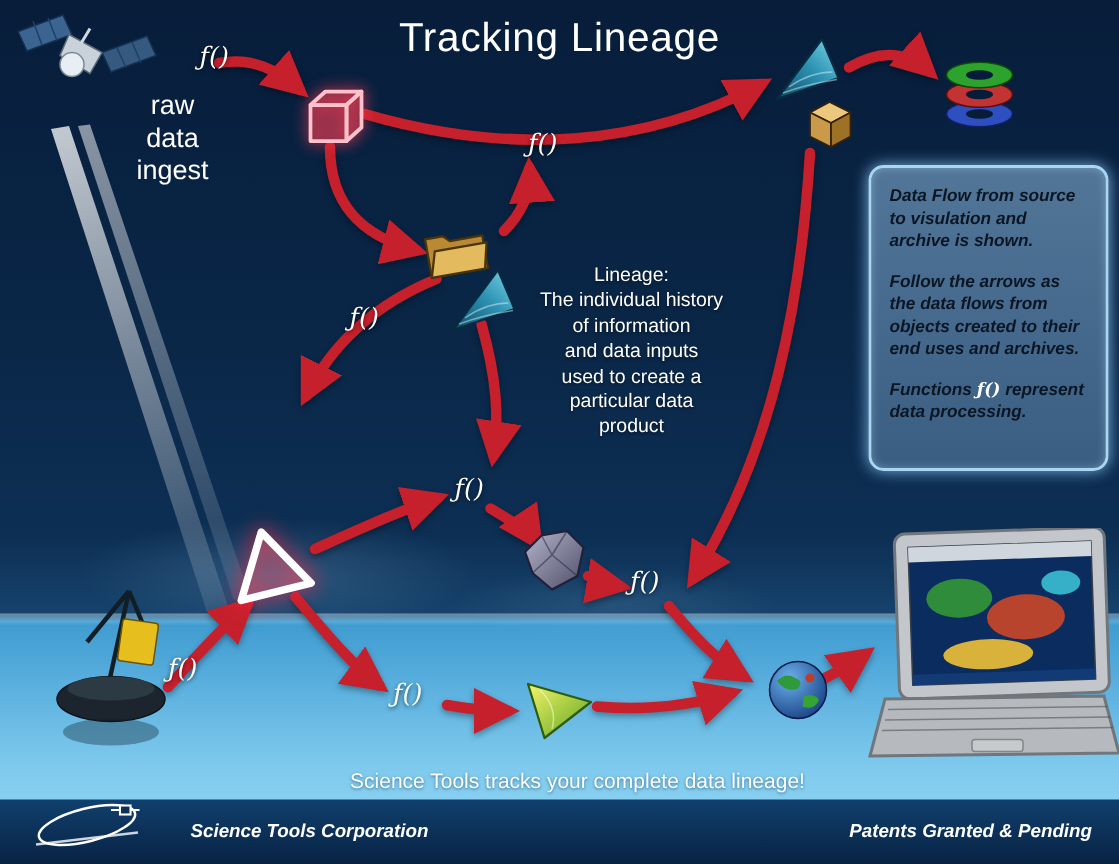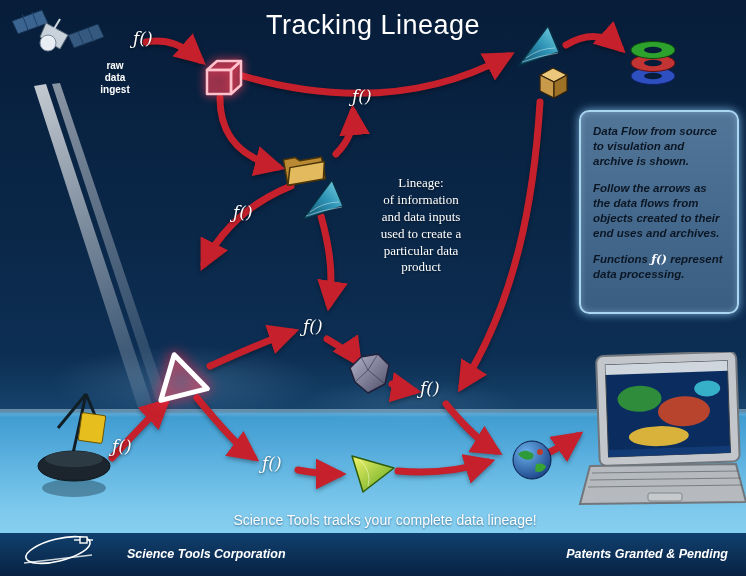--- a/index.html
+++ b/index.html
@@ -15,25 +15,25 @@
     position:absolute; top:10px; left:0; right:0; text-align:center;
     color:#ffffff; font-size:27px; font-weight:400; letter-spacing:.5px;
   }
   .fn{
     position:absolute; color:#ffffff; font-family:"DejaVu Serif", serif;
     font-style:italic; font-size:17px; text-shadow:0 1px 3px rgba(0,0,0,.65);
     white-space:nowrap;
   }
   .raw-label{
     position:absolute; left:82px; top:60px; width:66px; text-align:center;
-    color:#ffffff; font-size:10px; line-height:1.2;font-weight:bold;
+    color:#ffffff; font-size:18px; line-height:1.2;
   }
   .lineage-note{
     position:absolute; left:338px; top:175px; width:166px; text-align:center;
-    color:#ffffff; font-size:13px; line-height:1.3; text-shadow:0 1px 2px rgba(0,0,0,.5);font-family:Liberation Serif, serif;
+    color:#ffffff; font-size:13px; line-height:1.3; text-shadow:0 1px 2px rgba(0,0,0,.5);
   }
   .info-panel{
     position:absolute; left:579px; top:110px; width:160px; height:204px;
     background:linear-gradient(180deg,#527698,#3a5e82);
     border:2px solid #aad6f2; border-radius:10px;
     box-shadow:0 0 10px rgba(140,200,245,.85), inset 0 0 6px rgba(190,230,255,.35);
     padding:12px 10px 10px 12px;
     color:#0b1624; font-weight:bold; font-style:italic; font-size:11.5px; line-height:1.32;
   }
   .info-panel p{ margin-bottom:11px; }
@@ -246,20 +246,21 @@
         </defs>
       <circle cx="22" cy="22" r="19" fill="url(#gg)" stroke="#081c48"></circle>
       <path d="M8,16 Q14,10 20,14 Q26,16 22,21 Q14,24 8,16 Z" fill="#2f9a3a"></path>
       <path d="M26,26 Q34,24 36,29 Q32,36 25,33 Z" fill="#37a332"></path>
       <circle cx="30" cy="14" r="3" fill="#c23a2a"></circle>
     </svg>
   </div>
 
   <div class="lineage-note">
     <div>Lineage:</div>
+    <div>The individual history</div>
     <div>of information</div>
     <div>and data inputs</div>
     <div>used to create a</div>
     <div>particular data</div>
     <div>product</div>
   </div>
 
   <div class="info-panel">
     <p>Data Flow from source to visulation and archive is shown.</p>
     <p>Follow the arrows as the data flows from objects created to their end uses and archives.</p>

